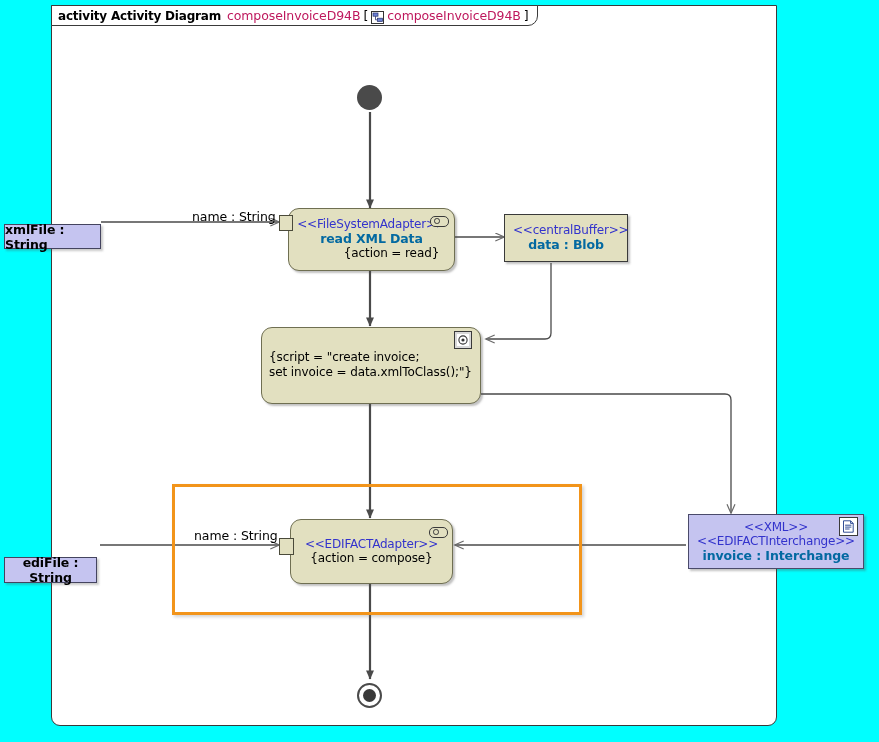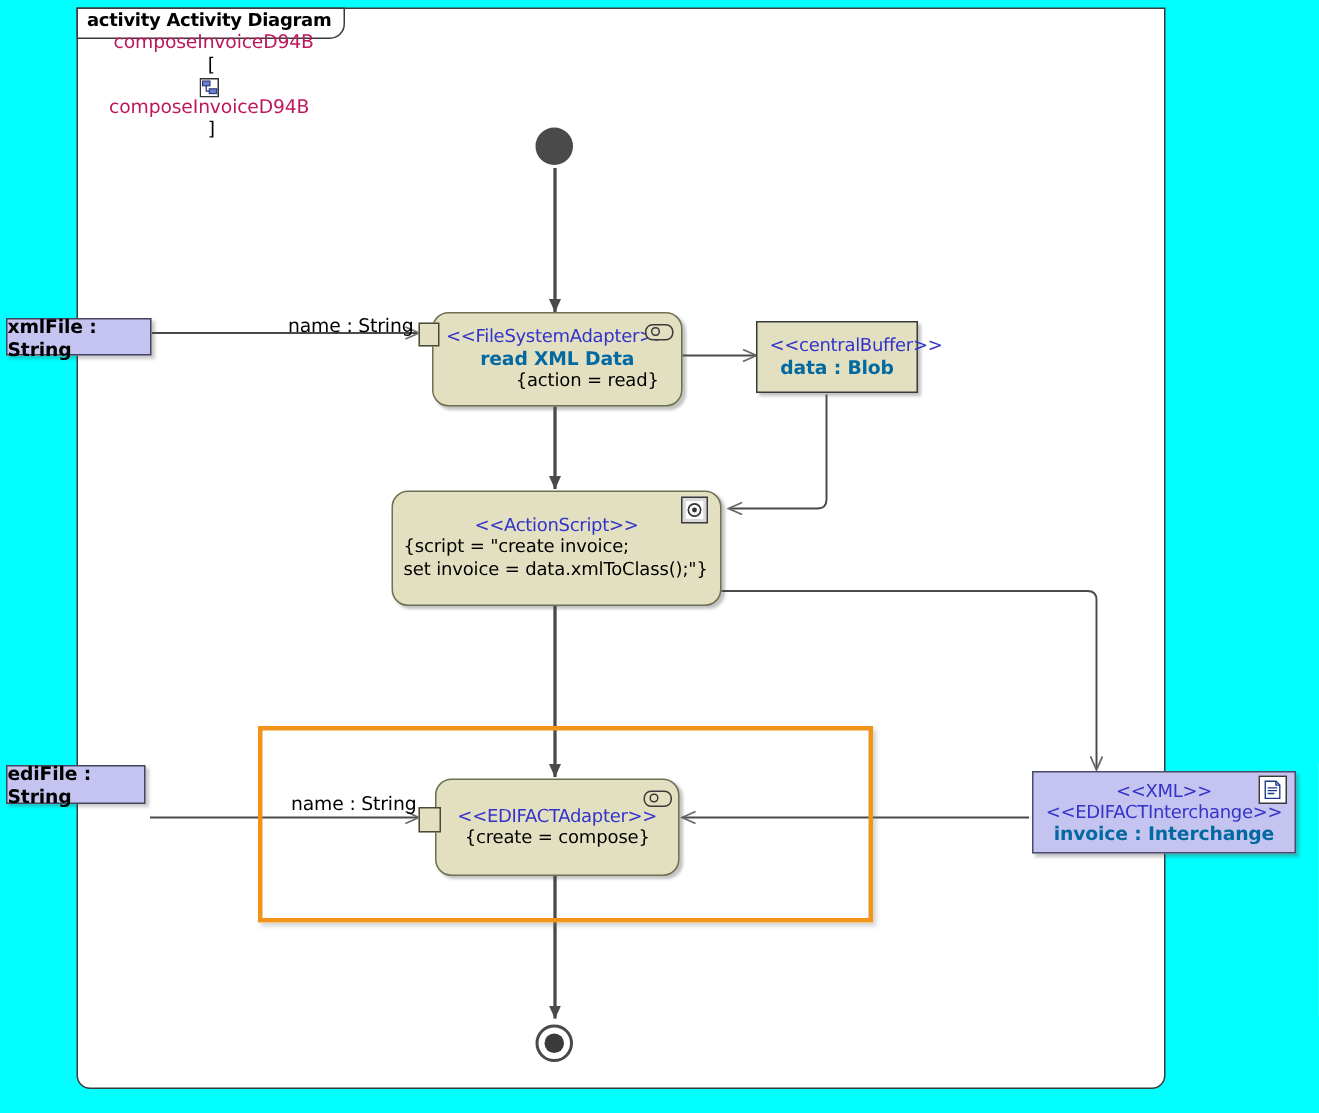--- a/index.html
+++ b/index.html
@@ -42,21 +42,20 @@
     height: 21px;
     background: #FFFFFF;
     border: 1px solid #3a3a3a;
     border-radius: 0 0 10px 0;
     box-sizing: border-box;
     padding: 0 8px 0 6px;
     display: flex;
     align-items: center;
     white-space: nowrap;
     z-index: 6;
-    flex-direction: column;
   }
   .hdr-kw {
     font-size: 12px;
     font-weight: bold;
     color: #000;
     letter-spacing: -0.2px;
   }
   .hdr-name {
     font-size: 12.5px;
     color: #be185d;
@@ -330,62 +329,61 @@
   <div class="initial" style="left:357px; top:85px;"></div>
 
   <div class="node action" style="left:288px; top:208px; width:167px; height:63px;">
     <div class="stereo">&lt;&lt;FileSystemAdapter&gt;&gt;</div>
     <div class="nm">read XML Data</div>
     <div class="prop" style="padding-left:40px;">{action = read}</div>
   </div>
   <div class="pill-icon" style="left:430px; top:216px;"></div>
   <div class="nub" style="left:279px; top:215px; width:12px; height:14px;"></div>
 
-  <div class="node objnode" style="left:504px; top:214px; width:108px; height:48px;">
+  <div class="node objnode" style="left:504px; top:214px; width:124px; height:48px;">
     <div class="stereo">&lt;&lt;centralBuffer&gt;&gt;</div>
     <div class="nm">data : Blob</div>
   </div>
 
   <div class="node action" style="left:261px; top:327px; width:220px; height:77px; padding:3px 7px 4px 7px;">
-    <div class="stereo">&lt;&lt;ActionScript&gt;&gt;</div>
     <div class="prop left">{script = "create invoice;</div>
     <div class="prop left">set invoice = data.xmlToClass();"}</div>
   </div>
   <div class="gear-icon" style="left:454px; top:331px;">
     <svg width="12" height="12" viewBox="0 0 12 12">
       <rect x="0" y="0" width="12" height="12" fill="#ffffff"></rect>
       <circle cx="6" cy="6" r="4.1" fill="none" stroke="#333" stroke-width="1.1"></circle>
       <circle cx="6" cy="6" r="1.6" fill="#333"></circle>
     </svg>
   </div>
 
   <div class="node action" style="left:290px; top:519px; width:163px; height:65px;">
     <div class="stereo">&lt;&lt;EDIFACTAdapter&gt;&gt;</div>
-    <div class="prop">{create = compose}</div>
+    <div class="prop">{action = compose}</div>
   </div>
   <div class="pill-icon" style="left:429px; top:527px;"></div>
   <div class="nub" style="left:279px; top:538px; width:13px; height:15px;"></div>
 
   <div class="node objnode lav" style="left:688px; top:514px; width:176px; height:55px;">
     <div class="stereo">&lt;&lt;XML&gt;&gt;</div>
     <div class="stereo">&lt;&lt;EDIFACTInterchange&gt;&gt;</div>
     <div class="nm">invoice : Interchange</div>
   </div>
   <div class="doc-icon" style="left:839px; top:517px;">
     <svg width="13" height="13" viewBox="0 0 13 13">
       <path d="M1.5 0.8 L8.6 0.8 L11.2 3.4 L11.2 12.2 L1.5 12.2 Z" fill="#ffffff" stroke="#1b3a8a" stroke-width="0.9"></path>
       <path d="M8.6 0.8 L8.6 3.4 L11.2 3.4" fill="none" stroke="#1b3a8a" stroke-width="0.9"></path>
       <line x1="3.1" y1="5.2" x2="9.4" y2="5.2" stroke="#1b3a8a" stroke-width="0.9"></line>
       <line x1="3.1" y1="7.1" x2="9.4" y2="7.1" stroke="#1b3a8a" stroke-width="0.9"></line>
       <line x1="3.1" y1="9.0" x2="7.6" y2="9.0" stroke="#1b3a8a" stroke-width="0.9"></line>
     </svg>
   </div>
 
-  <div class="pin" style="left:4px; top:212px; width:97px; height:25px;">xmlFile : String</div>
-
-  <div class="pin" style="left:4px; top:510px; width:93px; height:26px;">ediFile : String</div>
+  <div class="pin" style="left:4px; top:224px; width:97px; height:25px;">xmlFile : String</div>
+
+  <div class="pin" style="left:4px; top:557px; width:93px; height:26px;text-align:center;">ediFile : String</div>
 
   <div class="final" style="left:357px; top:683px;"></div>
 
   <div class="edge-label" style="left:192px; top:209px;">name : String</div>
   <div class="edge-label" style="left:194px; top:528px;">name : String</div>
 
 </div>
 
 </body></html>

